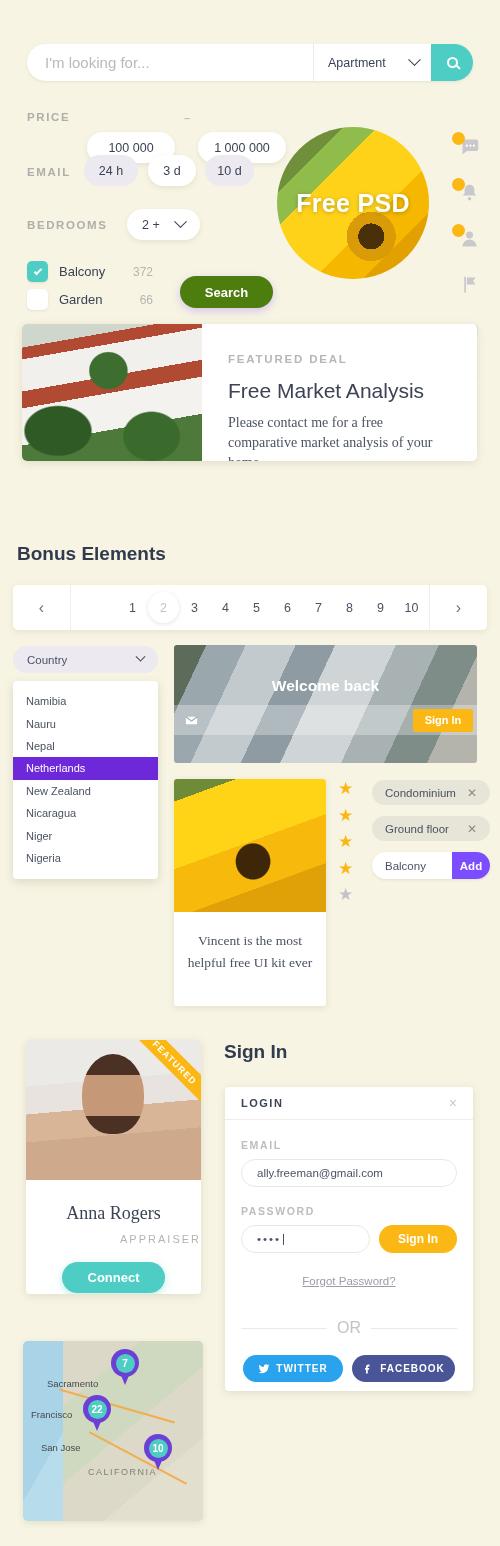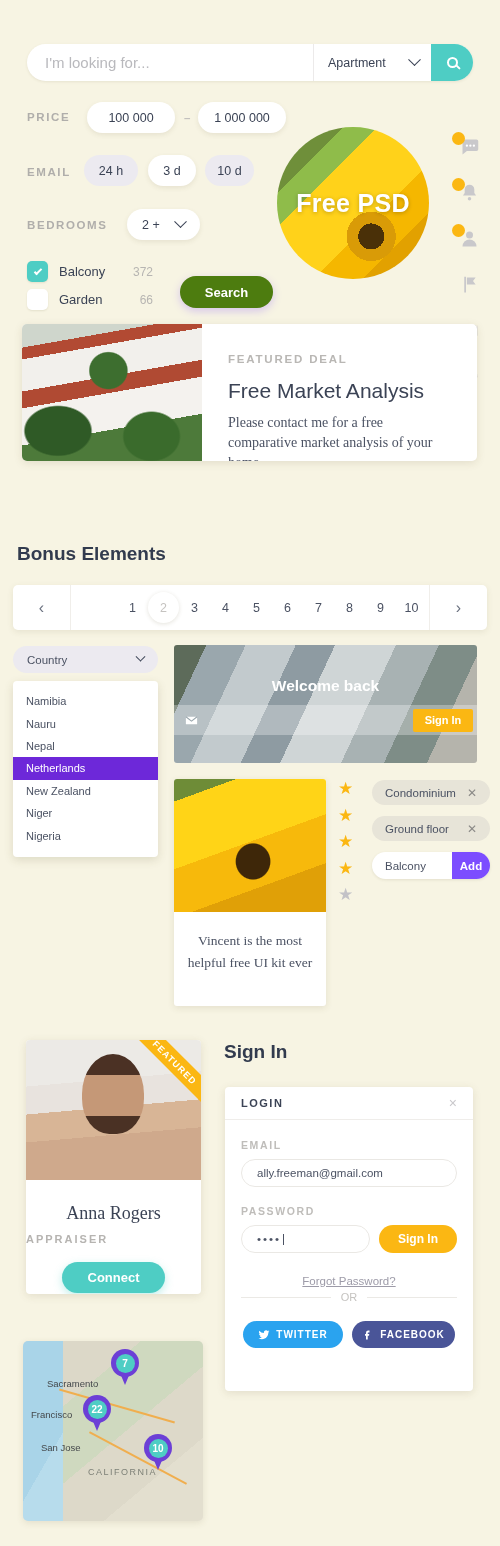--- a/index.html
+++ b/index.html
@@ -45,21 +45,21 @@
                 right:-3px; bottom:-4px; transform: rotate(-45deg); border-radius:1px; }
 
   
   .flabel { position:absolute; font-size:11.5px; letter-spacing:1.6px; color:#b0aeab; font-weight:600; }
   .pill {
     position:absolute; background:#eceaf0; border-radius:16px;
     height:31px; display:flex; align-items:center; justify-content:center;
     font-size:12.5px; color:#3b4355;
   }
   .pill.white { background:#fff; box-shadow:0 2px 5px rgba(90,80,40,.10); }
-  .pill.inputlike { padding:0 14px; }
+  .pill.inputlike { padding:0 14px;margin-top:30px; }
 
   
   .cbrow { position:absolute; display:flex; align-items:center; }
   .cbox { width:21px; height:21px; border-radius:5px; background:#fff; box-shadow:0 1px 2px rgba(90,80,40,.12);
           display:flex; align-items:center; justify-content:center; }
   .cbox.on { background:#4ecdc4; }
   .cbox .tick { width:8px; height:4px; border-left:2px solid #fff; border-bottom:2px solid #fff;
                 transform: rotate(-45deg); margin-top:-2px; }
   .cblabel { font-size:13px; margin-left:11px; color:#3b4355; }
   .cbcount { font-size:12px; color:#b7b5b2; margin-left:auto; }
@@ -211,21 +211,21 @@
     background: linear-gradient(180deg,#4b3124 0 26%, #c59877 26% 78%, #4a3124 78% 100%);
     border-radius:50% 50% 44% 44%;
   }
   .ribbon {
     position:absolute; right:-26px; top:13px; width:104px; height:19px;
     background:#fbb713; transform: rotate(45deg);
     display:flex; align-items:center; justify-content:center;
     color:#fff; font-size:9px; font-weight:700; letter-spacing:1.2px;
   }
   .profile-name { font-family:"Liberation Serif",serif; font-size:18px; text-align:center; margin-top:23px; color:#3b4355; }
-  .profile-role { font-size:11px; letter-spacing:2px; color:#b6b4b1; text-align:left; margin-top:9px; font-weight:700; }
+  .profile-role { font-size:11px; letter-spacing:2px; color:#b6b4b1; text-align:right; margin-top:9px; font-weight:400; }
   .connect {
     display:block; margin:17px auto 0; width:103px; height:31px; border:none; border-radius:16px;
     background:#4ecdc4; color:#fff; font-size:13px; font-weight:700;
     font-family:"Liberation Sans",sans-serif; box-shadow:0 3px 8px rgba(78,205,196,.35); cursor:pointer;
   }
 
   
   .signin-h { position:absolute; left:224px; top:1041px; font-size:19px; font-weight:700; color:#323b4e; }
   .login {
     position:absolute; left:225px; top:1087px; width:248px; height:304px;
@@ -241,21 +241,21 @@
     display:flex; align-items:center; padding:0 15px; font-size:11.5px; color:#4b5263;
   }
   .login-body { padding:19px 16px 0; }
   .pwrow { display:flex; align-items:center; gap:9px; margin-top:8px; }
   .pwrow .fin { flex:1; letter-spacing:2px; }
   .pw-caret { display:inline-block; width:1px; height:11px; background:#4b5263; margin-left:2px; }
   .pwsign { width:78px; height:28px; border:none; border-radius:14px; background:#fbb713;
             color:#fff; font-size:12px; font-weight:700; font-family:"Liberation Sans",sans-serif; cursor:pointer; }
   .forgot { display:block; text-align:center; margin-top:22px; font-size:11.5px; color:#9d9ba8;
             text-decoration:underline; }
-  .orline { display:flex; align-items:center; gap:10px; margin-top:4px; color:#c5c3c0; font-size:11px; }
+  .orline { display:flex; align-items:center; gap:10px; margin-top:32px; color:#c5c3c0; font-size:16px; }
   .orline::before, .orline::after { content:""; flex:1; height:1px; background:#ebe9e5; }
   .socials { display:flex; gap:9px; margin-top:18px; justify-content:center; }
   .soc { height:27px; border:none; border-radius:14px; color:#fff; font-size:10px; font-weight:700;
          letter-spacing:1px; display:flex; align-items:center; justify-content:center; gap:6px;
          font-family:"Liberation Sans",sans-serif; cursor:pointer; }
   .soc.tw { width:100px; background:#2aa3ef; }
   .soc.fb { width:103px; background:#4a5598; }
 
   
   .map {
@@ -439,20 +439,21 @@
   <div class="cd-trigger">
     <span>Country</span>
     <span class="chev" style="width:7px;height:7px;border-width:1.5px;"></span>
   </div>
   <div class="cd-list">
     <div class="cd-item">Namibia</div>
     <div class="cd-item">Nauru</div>
     <div class="cd-item">Nepal</div>
     <div class="cd-item sel">Netherlands</div>
     <div class="cd-item">New Zealand</div>
+    <div class="cd-item">Nicaragua</div>
     <div class="cd-item">Niger</div>
     <div class="cd-item">Nigeria</div>
   </div>
 
   <div class="welcome">
     <div class="welcome-t">Welcome back</div>
   </div>
   <div class="welcome-bar">
     <svg width="15" height="15" viewBox="0 0 24 24" fill="#fff">
         <path d="M3 6h18v12H3z"></path>

